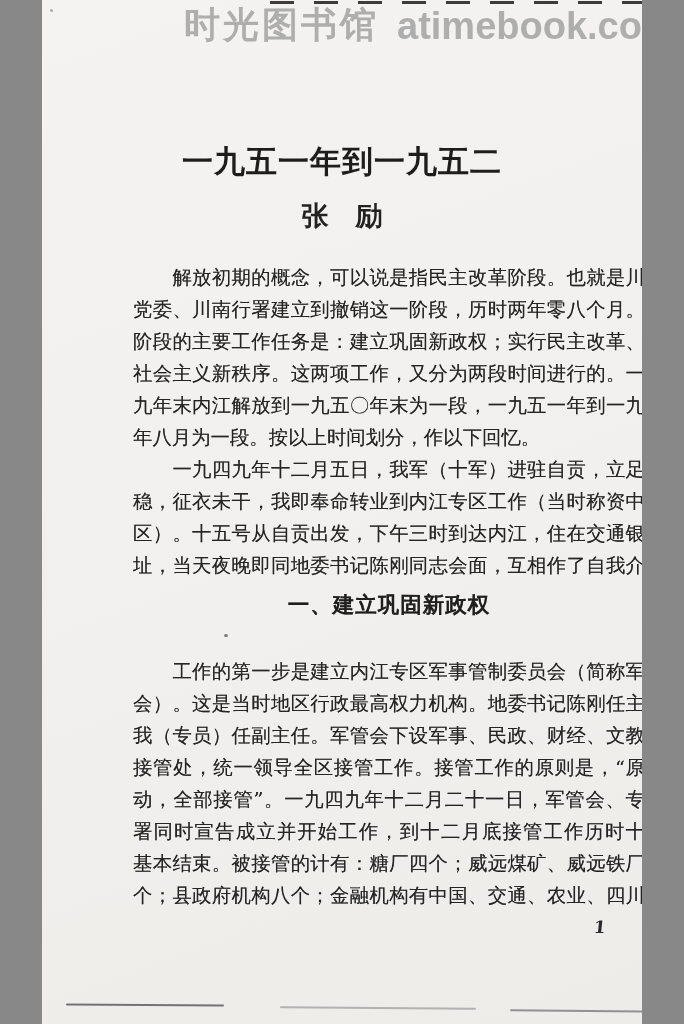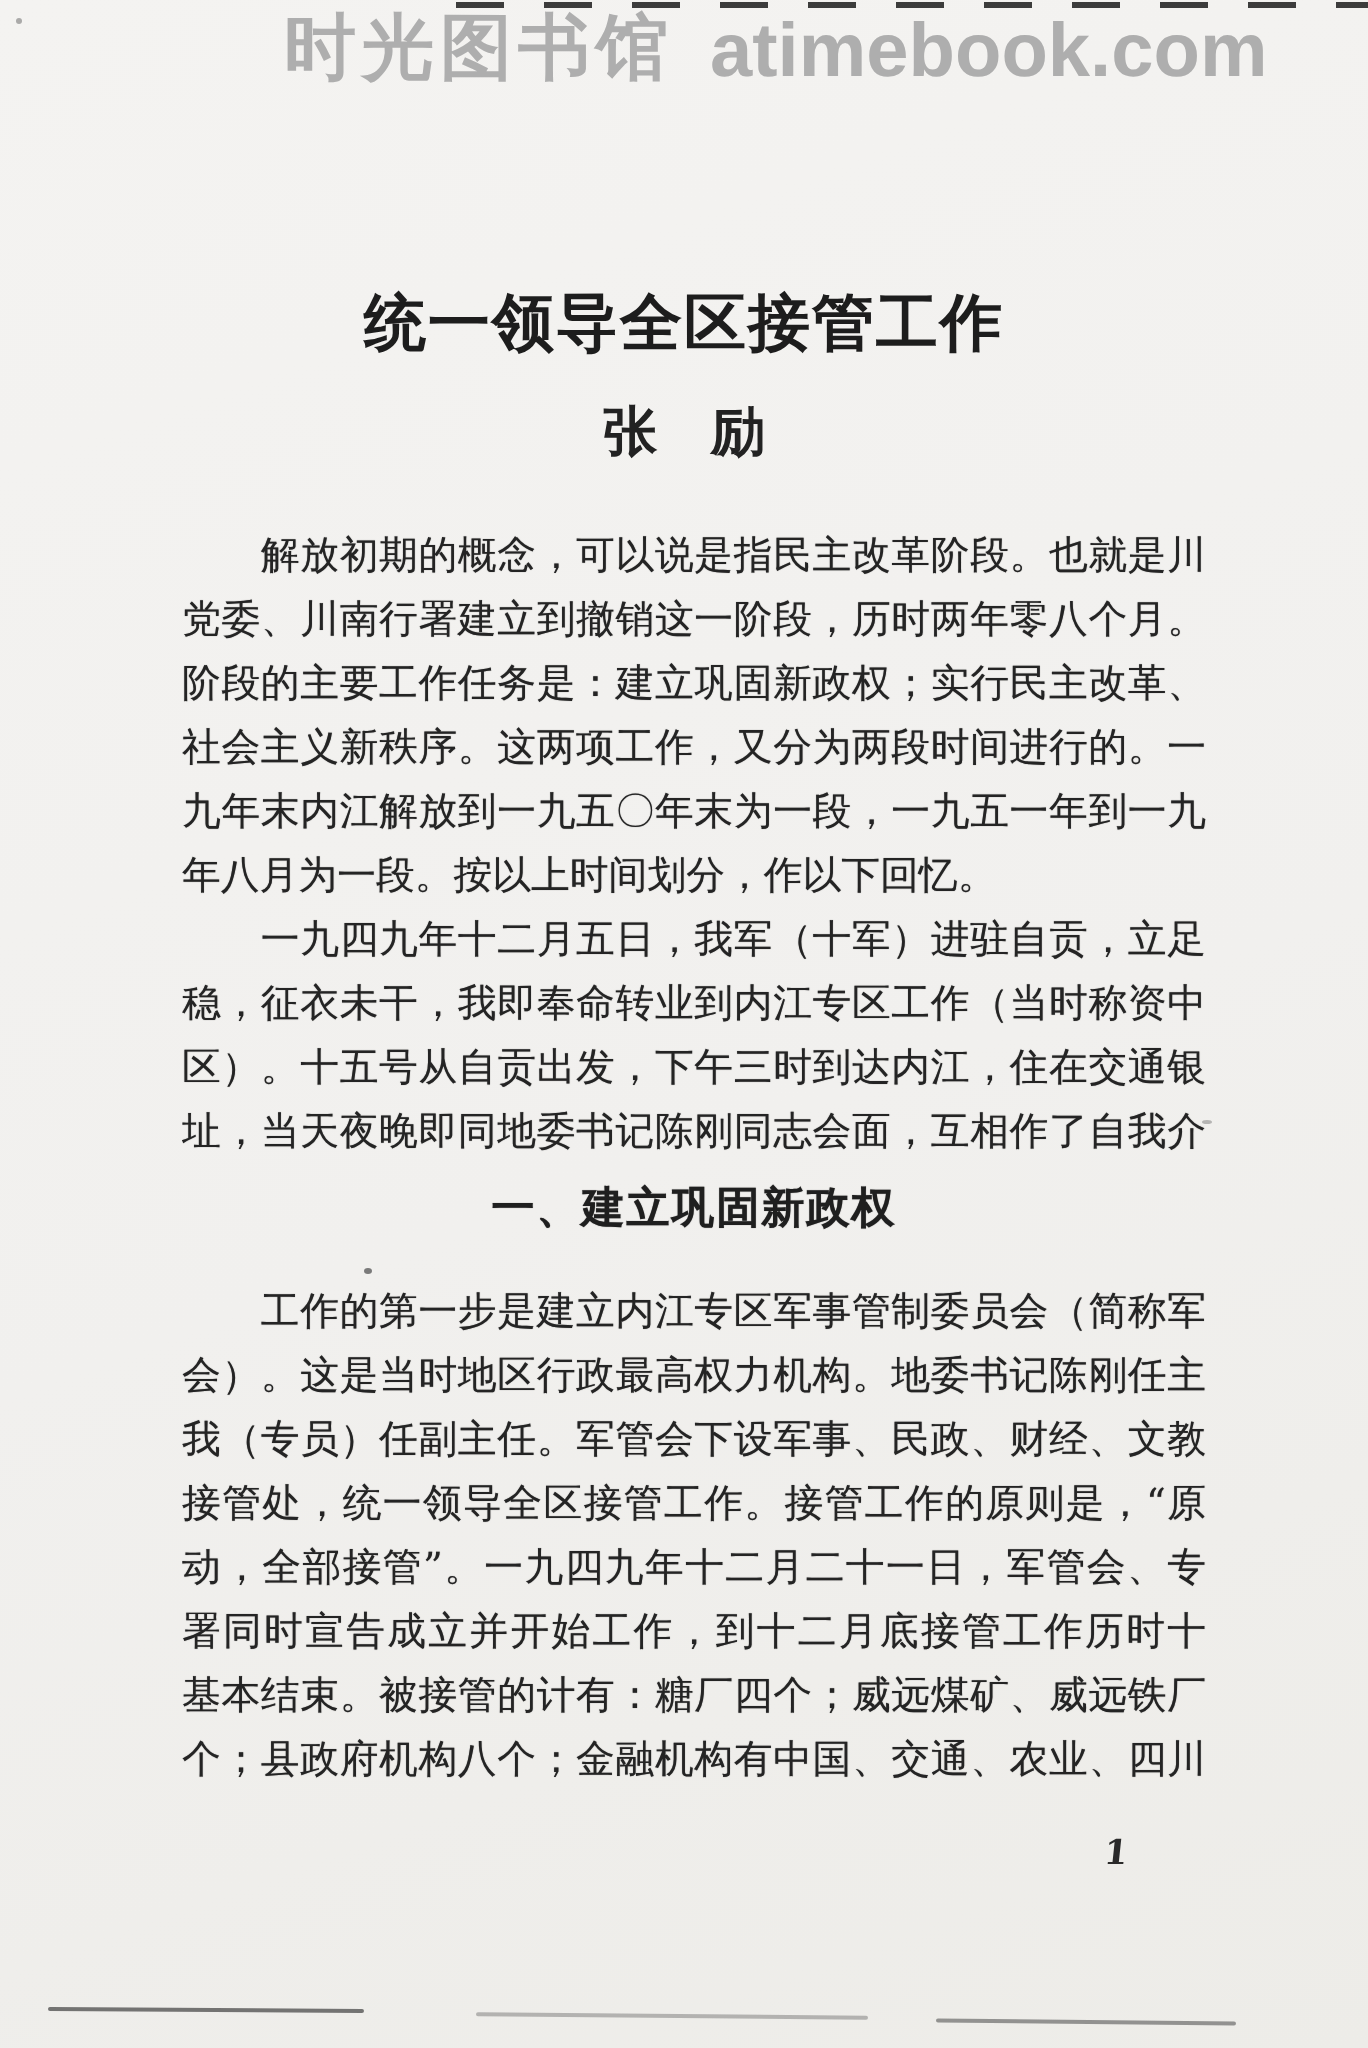--- a/index.html
+++ b/index.html
@@ -1,17 +1,17 @@
 <!DOCTYPE html>
 <html><head>
 <meta charset="utf-8">
 <style>
   html,body { margin:0; padding:0; background:#888; }
   .page {
-    position:relative; width:684px; height:1024px; margin:0 auto;
+    position:relative; width:600px; height:1024px; margin:0 auto;
     background:linear-gradient(160deg,#f4f3f1 0%,#f1f0ee 55%,#edecE8 100%);
     overflow:hidden;
     font-family:"DejaVu Serif","Liberation Serif",serif;
     color:#262626;
   }
   .top-dash {
     position:absolute; top:1px; left:228px; width:456px; height:3px;
     background:repeating-linear-gradient(90deg,#1c1c1c 0 24px,transparent 24px 44px);
     opacity:.85;
   }
@@ -39,21 +39,21 @@
   }
   .body-text {
     position:absolute; top:262px; left:91px; width:512px;
     font-size:19.4px; line-height:32px; color:#242424;
     text-shadow:0 0 .5px rgba(0,0,0,.5);
   }
   .para { margin:0; }
   .para .line { text-align:justify; text-align-last:justify; height:32px; overflow:hidden; }
   .para .line:last-child { text-align-last:left; }
   .heading {
-    margin:8px 0 20px 0; text-align:center;
+    margin:8px 0 36px 0; text-align:center;
     font-size:21.5px; line-height:30px; font-weight:bold;
     letter-spacing:1px; color:#1f1f1f;
   }
   .page-num {
     position:absolute; top:917px; left:552px;
     font-size:17px; font-weight:bold; color:#2a2a2a;
     transform:skewX(-6deg);
   }
   .scan-line { position:absolute; border-radius:1px; }
   .scan-line-1 { left:24px;  top:1004px; width:158px; height:2px; background:#4a4a4a; opacity:.75; transform:rotate(.4deg); }
@@ -69,21 +69,21 @@
 
 <div class="page">
 
   <div class="top-dash"></div>
 
   <div class="watermark">
     <span class="wm-cn">时光图书馆</span>
     <span class="wm-en">atimebook.com</span>
   </div>
 
-  <h1 class="title">统一领导全区接管工作</h1>
+  <h1 class="title">一九五一年到一九五二</h1>
 
   <div class="author">张　励</div>
 
   <div class="body-text">
     <div class="para">
         <div class="line">　　解放初期的概念，可以说是指民主改革阶段。也就是川南区</div>
         <div class="line">党委、川南行署建立到撤销这一阶段，历时两年零八个月。这一</div>
         <div class="line">阶段的主要工作任务是：建立巩固新政权；实行民主改革、建立</div>
         <div class="line">社会主义新秩序。这两项工作，又分为两段时间进行的。一九四</div>
         <div class="line">九年末内江解放到一九五〇年末为一段，一九五一年到一九五二</div>

